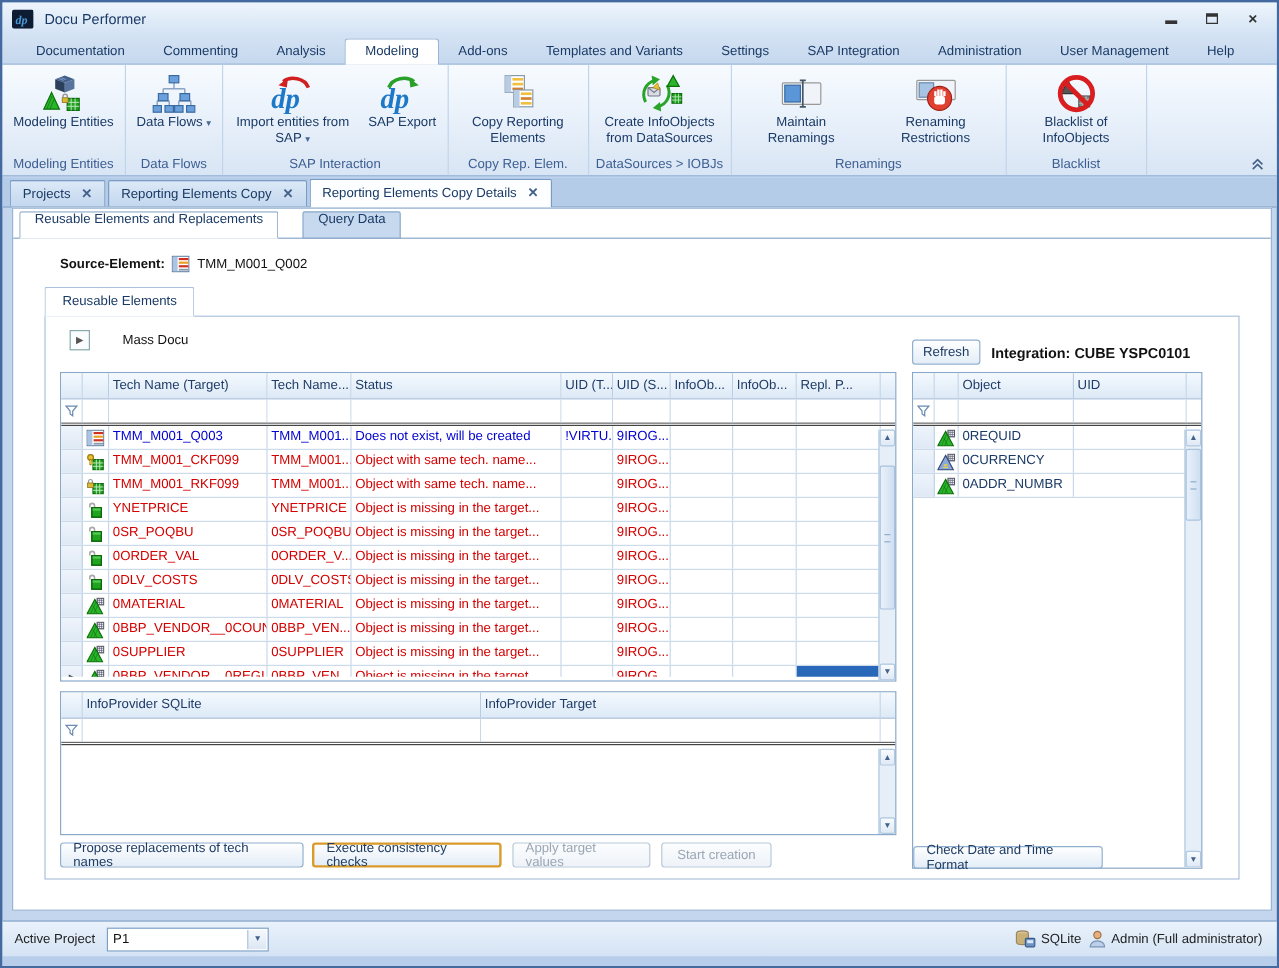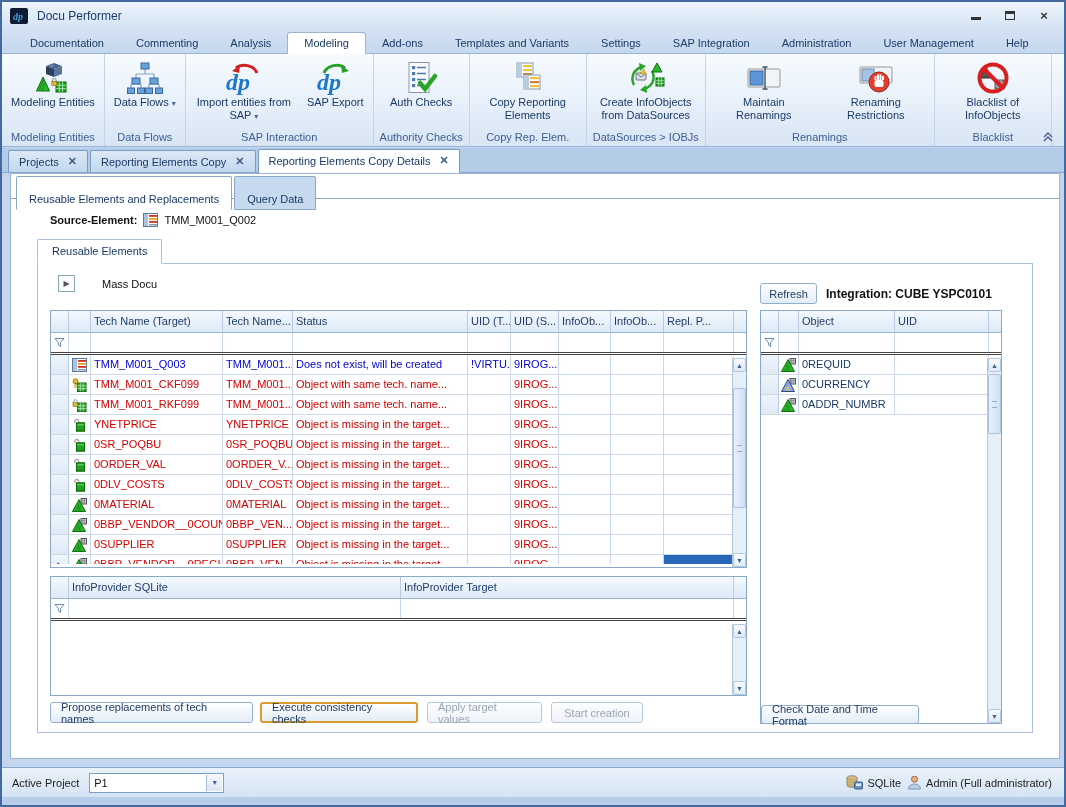--- a/index.html
+++ b/index.html
@@ -50,21 +50,21 @@
   .doctab { display:flex; align-items:center; gap:9px; padding:4px 10px;
             background:linear-gradient(#dce9f7,#c3d7ee); border:1px solid #7a9cc4; border-bottom:none;
             border-radius:2px 2px 0 0; margin-right:2px; color:#1a3a66; cursor:default; }
   .doctab.active { background:#fdfeff; margin-bottom:-1px; padding-bottom:6px; }
   .tabx { font-size:11px; font-weight:bold; color:#44618a; cursor:default; }
 
   
   .content-panel { position:absolute; left:8px; top:171px; width:1050px; height:586px;
                    background:#fff; border:1px solid #9ab4d4; }
   .subtabs { position:absolute; left:14px; top:174px; height:23px; display:flex; z-index:3; }
-  .subtab { padding:16px 12px; background:#c7d9ee; border:1px solid #8aa8c8; margin-right:2px;
+  .subtab { padding:0 12px; background:#c7d9ee; border:1px solid #8aa8c8; margin-right:20px;
             border-radius:2px 2px 0 0; color:#1a3a66; cursor:default; }
   .subtab.active { background:#fff; border-bottom:1px solid #fff; }
   .subtab-line { position:absolute; left:9px; top:196px; width:1048px; height:1px; background:#8aa8c8; }
 
   .src-row { position:absolute; left:48px; top:211px; display:flex; align-items:center; gap:6px; }
   .src-label { font-weight:bold; color:#111; }
   .src-value { color:#111; }
 
   .panel-tab { position:absolute; left:35px; top:237px; height:25px; padding:5px 14px;
                background:#fff; border:1px solid #aac2dd; border-bottom:1px solid #fff;
@@ -246,41 +246,20 @@
           </div>
         </div>
         <div class="rgrouplabel">SAP Interaction</div>
       </div>
       <div class="rgroup">
         <div class="rbuttons">
           <div class="rbtn">
             <div class="ricon">
               <span class="icn">
                 <svg width="36" height="34" viewBox="0 0 36 34">
-                  <rect x="6" y="1.5" width="20" height="30" fill="#f8fafc" stroke="#8899aa"></rect>
-                  <rect x="9" y="5" width="3.2" height="3.2" fill="#4a7ab0"></rect>
-                  <rect x="9" y="11" width="3.2" height="3.2" fill="#4a7ab0"></rect>
-                  <rect x="9" y="17" width="3.2" height="3.2" fill="#4a7ab0"></rect>
-                  <rect x="9" y="23" width="3.2" height="3.2" fill="#4a7ab0"></rect>
-                  <path d="M14 6.5 h9 M14 12.5 h9 M14 18.5 h9 M14 24.5 h9" stroke="#4a7ab0" stroke-width="1.4"></path>
-                  <path d="M17 22 l5 6 l10 -13" fill="none" stroke="#28a428" stroke-width="4.5" stroke-linecap="round"></path>
-                </svg>
-              </span>
-            </div>
-            <div class="rlabel">Auth Checks</div>
-          </div>
-        </div>
-        <div class="rgrouplabel">Authority Checks</div>
-      </div>
-      <div class="rgroup">
-        <div class="rbuttons">
-          <div class="rbtn">
-            <div class="ricon">
-              <span class="icn">
-                <svg width="36" height="34" viewBox="0 0 36 34">
                   <rect x="7" y="2" width="16" height="14" fill="#fff" stroke="#8899aa"></rect>
                   <rect x="7" y="2" width="5" height="14" fill="#b8cce4"></rect>
                   <rect x="13" y="4" width="9" height="2.2" fill="#f0c040"></rect>
                   <rect x="13" y="8" width="9" height="2.2" fill="#f0c040"></rect>
                   <rect x="13" y="12" width="9" height="2.2" fill="#d08030"></rect>
                   <rect x="14" y="14" width="16" height="14" fill="#fff" stroke="#8899aa"></rect>
                   <rect x="14" y="14" width="5" height="14" fill="#b8cce4"></rect>
                   <rect x="20" y="16" width="9" height="2.2" fill="#f0c040"></rect>
                   <rect x="20" y="20" width="9" height="2.2" fill="#d08030"></rect>
                   <rect x="20" y="24" width="9" height="2.2" fill="#f0c040"></rect>

